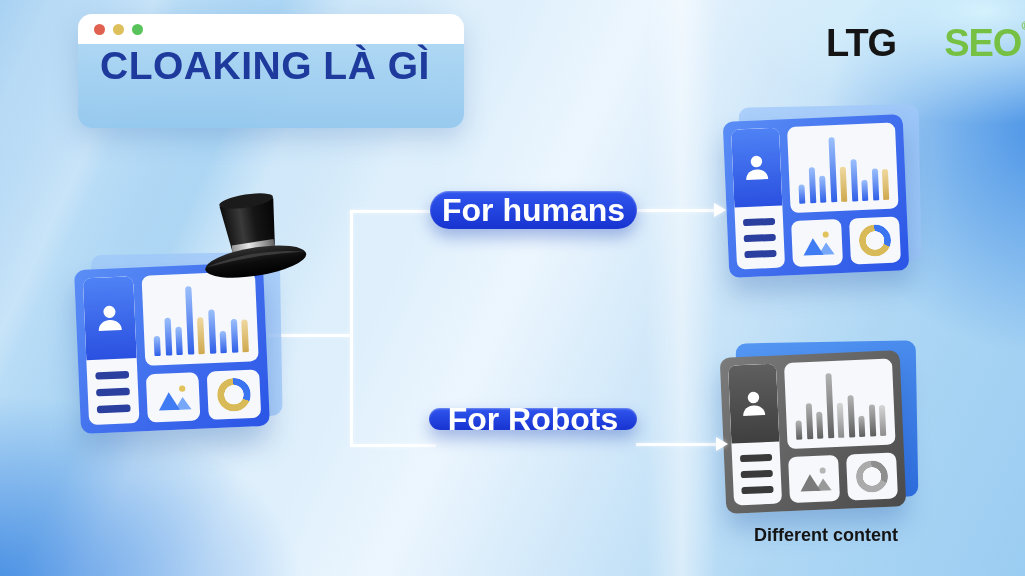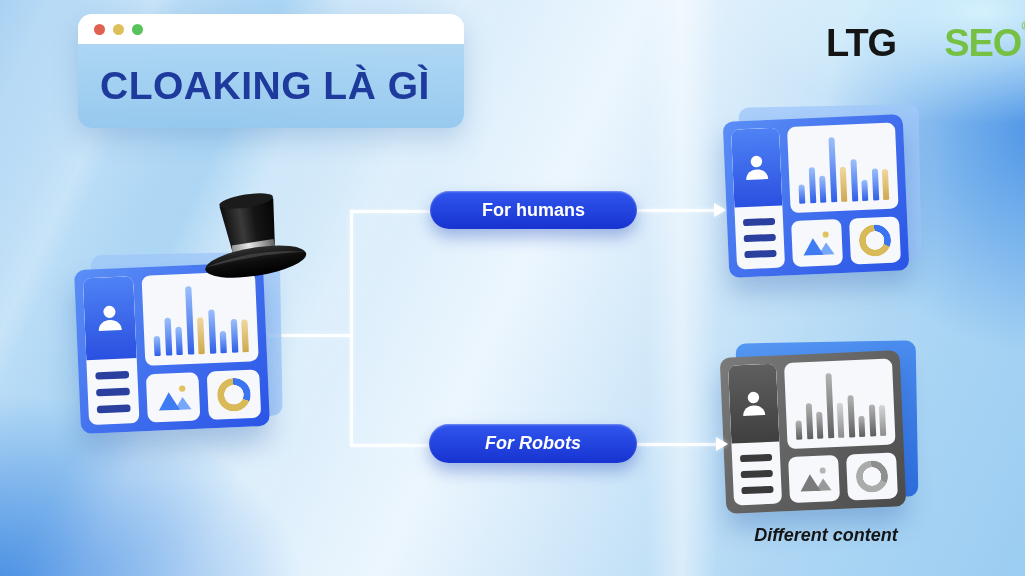--- a/index.html
+++ b/index.html
@@ -13,40 +13,40 @@
       radial-gradient(ellipse 45% 48% at -2% 102%, rgba(52,128,224,.85), rgba(52,128,224,0) 70%),
       linear-gradient(115deg, rgba(255,255,255,.35) 4%, rgba(255,255,255,0) 14%, rgba(255,255,255,.45) 27%, rgba(255,255,255,0) 40%),
       linear-gradient(115deg, #79b9ec 0%, #c4e2f8 12%, #8ec7f0 22%, #d9edfb 36%, #ecf6fe 50%, #cfe7f9 64%, #aed7f4 80%, #9bcdf2 100%);
   }
 
   
   .browser-card{position:absolute; left:78px; top:14px; width:386px; height:114px;
     border-radius:14px; box-shadow:0 10px 26px rgba(60,110,180,.25); overflow:hidden;}
   .browser-head{height:30px; background:#ffffff; display:flex; align-items:center; padding-left:16px; gap:8px;}
   .wdot{width:11px; height:11px; border-radius:50%;}
-  .browser-body{height:84px; display:flex; align-items:center; padding-left:22px;
+  .browser-body{height:84px; display:flex; padding-left:22px;
     background:linear-gradient(180deg, rgba(172,214,243,.95), rgba(148,200,238,.95));}
   .page-title{font-size:39px; font-weight:800; color:#1e3a9c; letter-spacing:.5px; white-space:nowrap;}
 
   
   .logo{position:absolute; left:826px; top:18px; font-weight:900; font-size:38px; letter-spacing:-1px; white-space:nowrap;}
   .logo .lg-black{color:#151515;}
   .logo .lg-green{color:#76c043;margin-left:48px;}
   .logo sup{font-size:13px; font-weight:700; letter-spacing:0; color:#76c043; vertical-align:26px;}
 
   
   .cline{position:absolute; background:rgba(255,255,255,.95); box-shadow:0 0 4px rgba(255,255,255,.55); z-index:2;}
   .arrowhead{position:absolute; width:0; height:0; border-top:7px solid transparent; border-bottom:7px solid transparent;
     border-left:12px solid #ffffff; filter:drop-shadow(0 0 2px rgba(255,255,255,.6)); z-index:4;}
 
   
   .pill{position:absolute; display:flex; align-items:center; justify-content:center;
     background:linear-gradient(180deg,#3056ee,#1733d0); border-radius:20px;
     box-shadow:0 8px 16px rgba(20,60,180,.35), inset 0 1px 2px rgba(255,255,255,.35); z-index:4;}
-  .pill span{color:#fff; font-size:18px; font-weight:700;}
+  .pill span{color:#fff; font-size:32px; font-weight:700;}
 
   
   .site-slot{position:absolute; width:180px; height:156px; z-index:3;}
   .site-back{position:absolute; left:14px; top:-12px; width:100%; height:100%; border-radius:10px;
     transform:rotate(-1deg); background:var(--back);}
   .site-main{position:absolute; left:0; top:0; width:100%; height:100%; border-radius:10px;
     transform:rotate(-2.5deg); background:linear-gradient(135deg,var(--card1),var(--card2));
     box-shadow:0 16px 26px rgba(30,80,160,.28);}
   .avatar-tile{position:absolute; left:8px; top:8px; width:48px; height:140px; background:#f6f8fc; border-radius:8px; overflow:hidden;}
   .avatar-top{height:78px; background:linear-gradient(180deg,var(--avatar1),var(--avatar2));
@@ -108,21 +108,21 @@
   <div class="cline" style="left:350px; top:210px; width:86px; height:2.5px;"></div>
   <div class="cline" style="left:350px; top:444px; width:86px; height:2.5px;"></div>
   <div class="cline" style="left:636px; top:209px; width:80px; height:2.5px;"></div>
   <div class="cline" style="left:636px; top:443px; width:82px; height:2.5px;"></div>
   <div class="arrowhead" style="left:714px; top:203px;"></div>
   <div class="arrowhead" style="left:716px; top:437px;"></div>
 
   <div class="pill" style="left:430px; top:191px; width:207px; height:38px;">
     <span>For humans</span>
   </div>
-  <div class="pill" style="left:429px; top:424px; width:208px; height:39px;font-style:italic;">
+  <div class="pill" style="left:429px; top:408px; width:208px; height:22px;">
     <span>For Robots</span>
   </div>
 
   <div class="site-slot theme-blue central" style="left:82px; top:270px;">
   <div class="site-back"></div>
   <div class="site-main">
     <div class="avatar-tile">
       <div class="avatar-top">
         <svg width="30" height="30" viewBox="0 0 24 24">
           <circle cx="12" cy="7.2" r="4.6" fill="#ffffff"></circle>
@@ -264,15 +264,15 @@
         <circle cx="27" cy="6" r="3" style="fill:var(--dot)"></circle>
         <path d="M19 26 L27 14 L35 26 Z" style="fill:var(--mtn2)"></path>
         <path d="M4 26 L14 9 L24 26 Z" style="fill:var(--mtn)"></path>
       </svg>
     </div>
     <div class="donut-tile">
       <div class="donut"></div>
     </div>
   </div>
 </div>
-  <div class="result-label" style="left:710px; top:525px;font-style:italic;">Different content</div>
+  <div class="result-label" style="left:710px; top:525px;">Different content</div>
 
 </div>
 
 </body></html>

